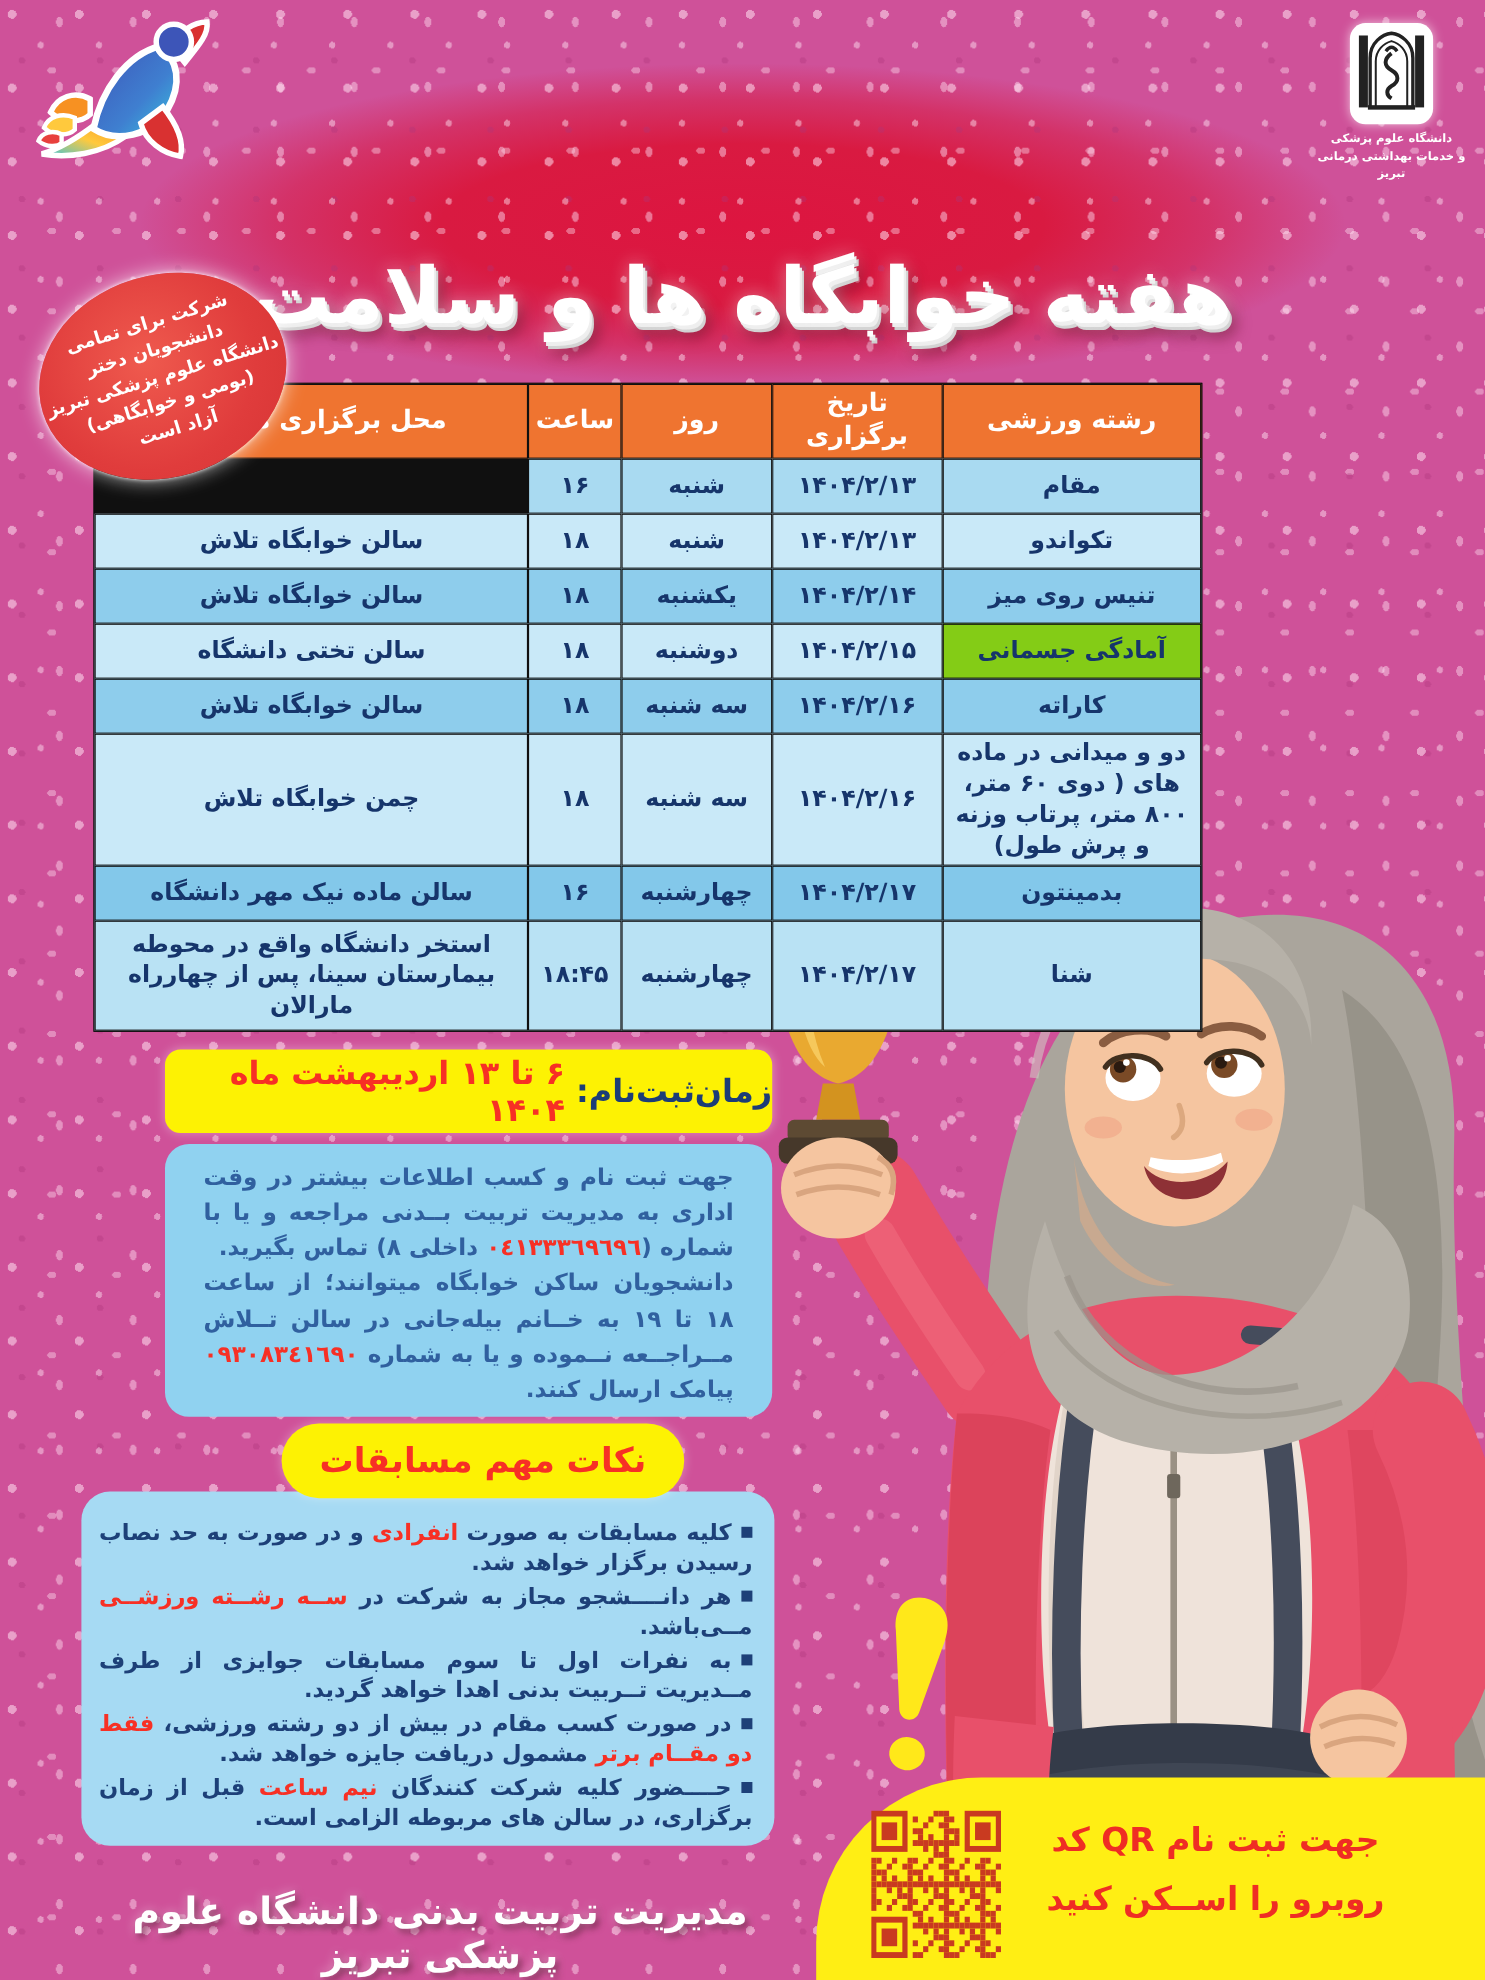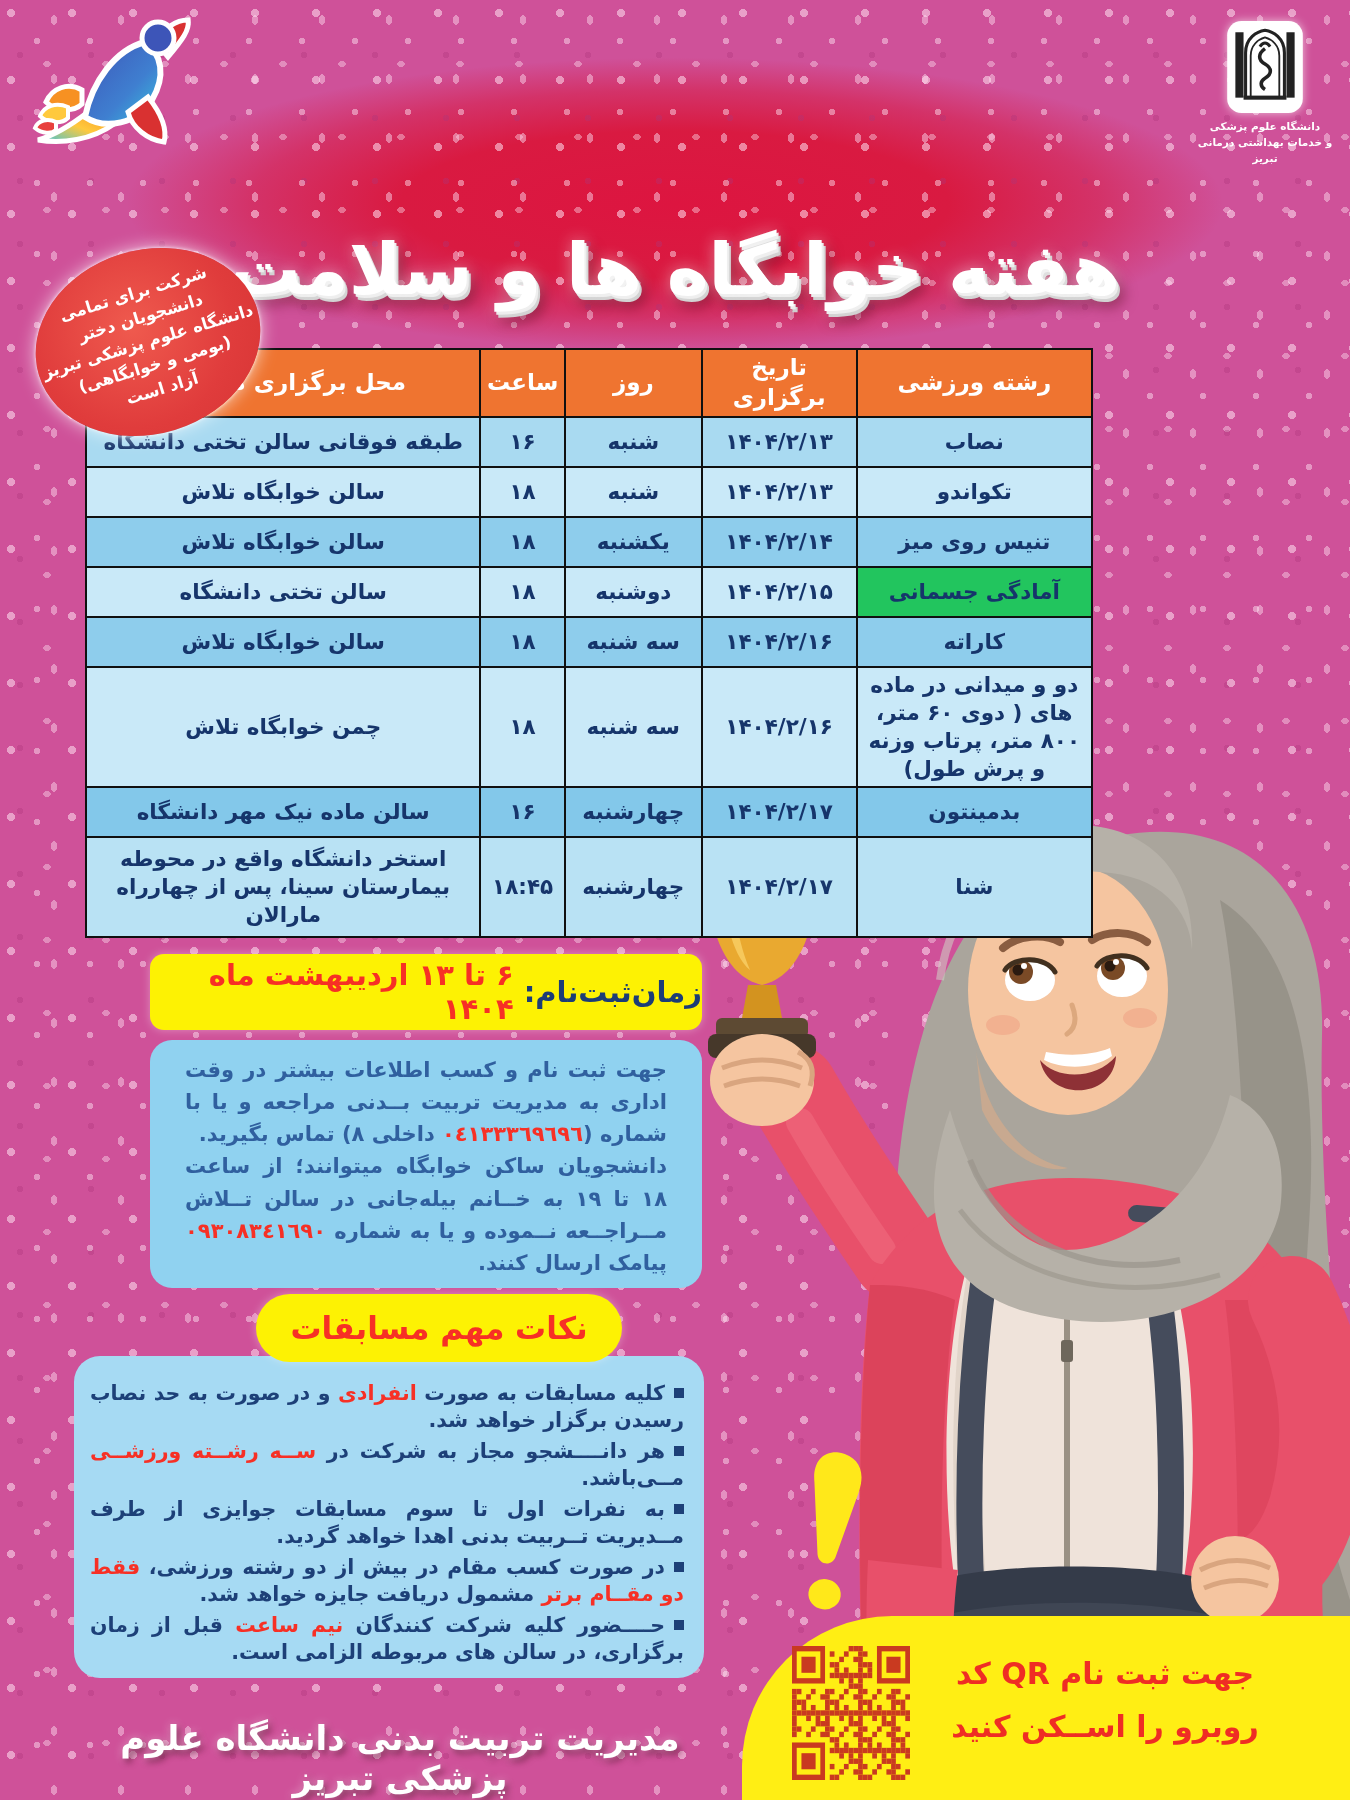--- a/index.html
+++ b/index.html
@@ -192,42 +192,41 @@
 
   <div class="sched">
       <div class="trow thead" style="min-height: 48px; grid-auto-rows: minmax(48px, auto);">
         <div class="cell" style="min-height: 48px;">رشته ورزشی</div>
         <div class="cell" style="min-height: 48px;">تاریخ برگزاری</div>
         <div class="cell" style="min-height: 48px;">روز</div>
         <div class="cell" style="min-height: 48px;">ساعت</div>
         <div class="cell" style="min-height: 48px;">محل برگزاری مسابقه</div>
       </div>
       <div class="trow">
-        <div class="cell" style="background: rgb(169, 218, 241); min-height: 50px;">نصاب</div>
+        <div class="cell" style="background: rgb(169, 218, 241); min-height: 50px;">مقام</div>
         <div class="cell" style="background: rgb(169, 218, 241); min-height: 50px;">۱۴۰۴/۲/۱۳</div>
         <div class="cell" style="background: rgb(169, 218, 241); min-height: 50px;">شنبه</div>
         <div class="cell" style="background: rgb(169, 218, 241); min-height: 50px;">۱۶</div>
-        <div class="cell" style="background: rgb(169, 218, 241); min-height: 50px;">طبقه فوقانی سالن تختی دانشگاه</div>
       </div>
       <div class="trow">
         <div class="cell" style="background: rgb(201, 233, 248); min-height: 50px;">تکواندو</div>
         <div class="cell" style="background: rgb(201, 233, 248); min-height: 50px;">۱۴۰۴/۲/۱۳</div>
         <div class="cell" style="background: rgb(201, 233, 248); min-height: 50px;">شنبه</div>
         <div class="cell" style="background: rgb(201, 233, 248); min-height: 50px;">۱۸</div>
         <div class="cell" style="background: rgb(201, 233, 248); min-height: 50px;">سالن خوابگاه تلاش</div>
       </div>
       <div class="trow">
         <div class="cell" style="background: rgb(142, 205, 236); min-height: 50px;">تنیس روی میز</div>
         <div class="cell" style="background: rgb(142, 205, 236); min-height: 50px;">۱۴۰۴/۲/۱۴</div>
         <div class="cell" style="background: rgb(142, 205, 236); min-height: 50px;">یکشنبه</div>
         <div class="cell" style="background: rgb(142, 205, 236); min-height: 50px;">۱۸</div>
         <div class="cell" style="background: rgb(142, 205, 236); min-height: 50px;">سالن خوابگاه تلاش</div>
       </div>
       <div class="trow">
-        <div class="cell" style="background: #22c55e; min-height: 50px;">آمادگی جسمانی</div>
+        <div class="cell" style="background: #84cc16; min-height: 50px;">آمادگی جسمانی</div>
         <div class="cell" style="background: rgb(201, 233, 248); min-height: 50px;">۱۴۰۴/۲/۱۵</div>
         <div class="cell" style="background: rgb(201, 233, 248); min-height: 50px;">دوشنبه</div>
         <div class="cell" style="background: rgb(201, 233, 248); min-height: 50px;">۱۸</div>
         <div class="cell" style="background: rgb(201, 233, 248); min-height: 50px;">سالن تختی دانشگاه</div>
       </div>
       <div class="trow">
         <div class="cell" style="background: rgb(142, 205, 236); min-height: 50px;">کاراته</div>
         <div class="cell" style="background: rgb(142, 205, 236); min-height: 50px;">۱۴۰۴/۲/۱۶</div>
         <div class="cell" style="background: rgb(142, 205, 236); min-height: 50px;">سه شنبه</div>
         <div class="cell" style="background: rgb(142, 205, 236); min-height: 50px;">۱۸</div>

